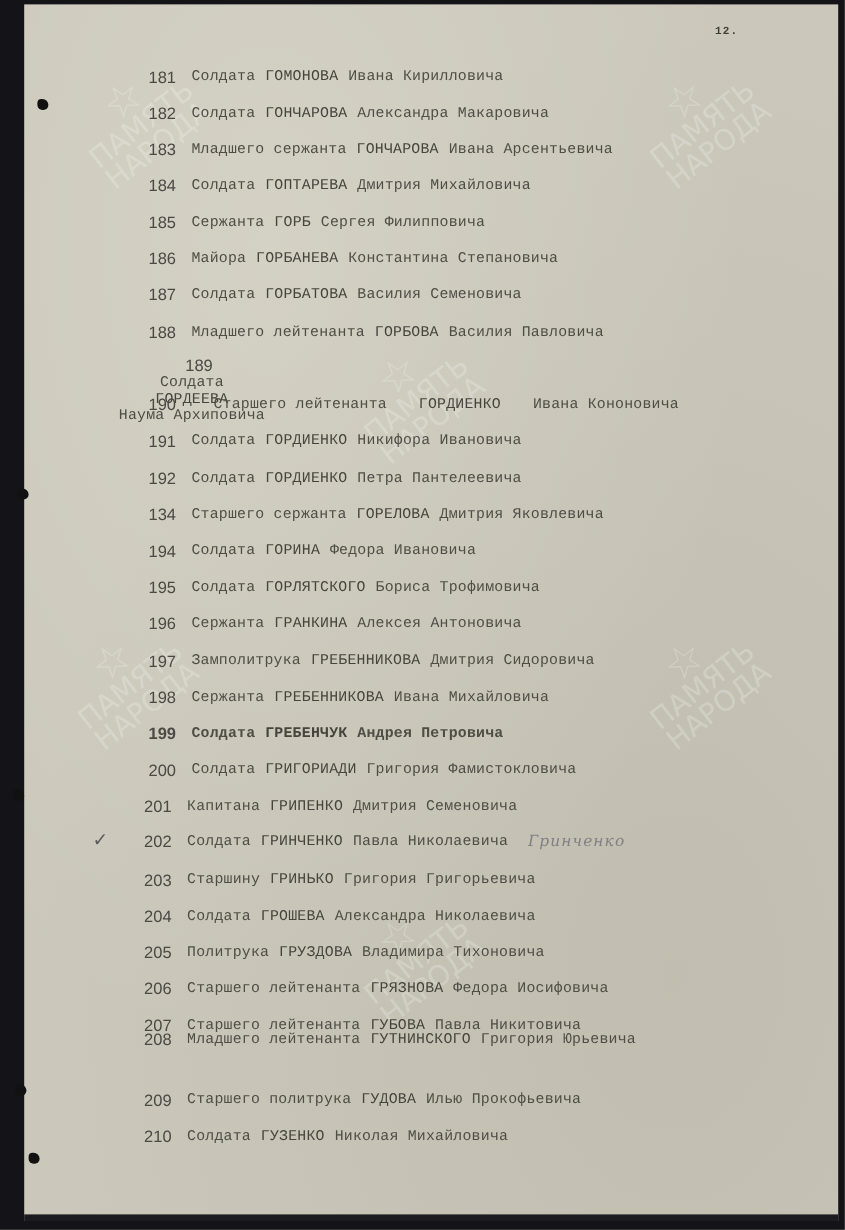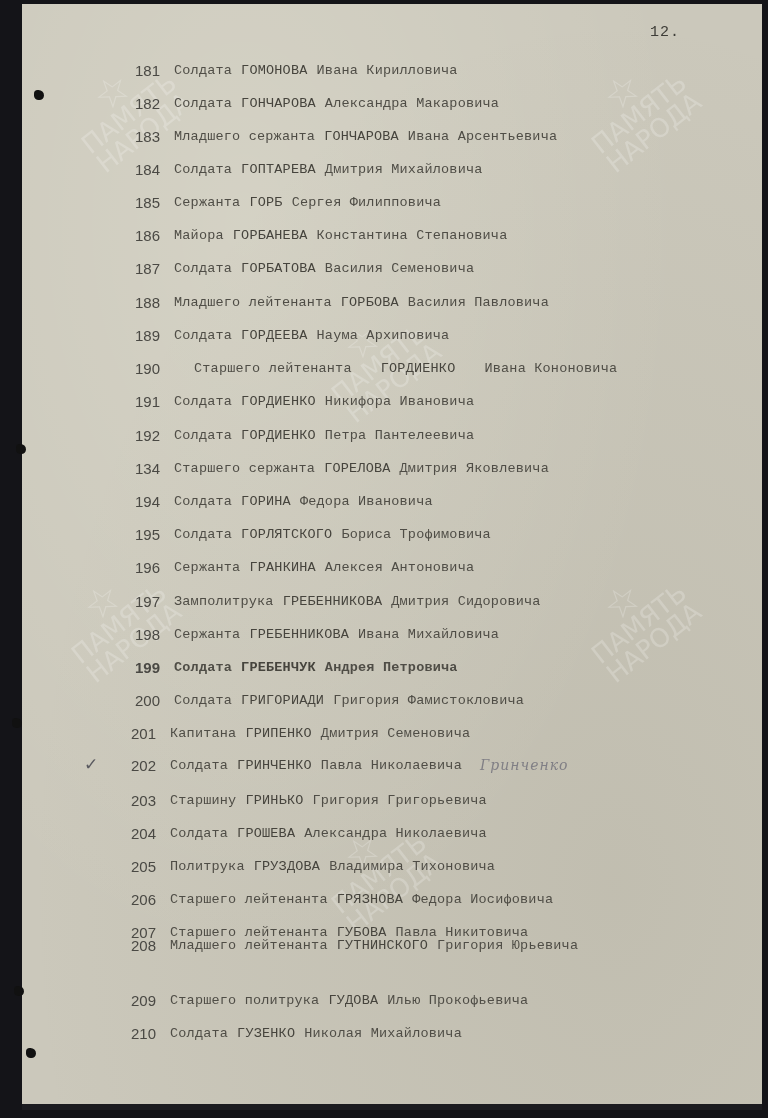--- a/index.html
+++ b/index.html
@@ -14,21 +14,21 @@
       left: 22px; top: 4px;
       width: 740px; height: 1100px;
       background: #cbc8bb;
       background-image:
         radial-gradient(ellipse at 30% 20%, rgba(255,255,240,0.18), rgba(0,0,0,0) 60%),
         radial-gradient(ellipse at 80% 80%, rgba(120,115,95,0.12), rgba(0,0,0,0) 70%);
       border-bottom: 6px solid #1c1c20;
     }
     .page-number {
       position: absolute; left: 628px; top: 20px;
-      font-size: 15px; color: #3e3d38; letter-spacing: 1px;
+      font-size: 10px; color: #3e3d38; letter-spacing: 1px; font-weight: bold;
     }
     .list { position: absolute; left: 0; top: 0; }
     .row {
       position: absolute; height: 22px;
       display: flex; align-items: center;
       white-space: nowrap;
     }
     .num {
       width: 52px; text-align: right; padding-right: 14px;
       font-family: "Liberation Sans", sans-serif;
@@ -145,21 +145,21 @@
         <span class="rank">Солдата</span>
         <span class="surname">ГОРБАТОВА</span>
         <span class="given">Василия Семеновича</span>
       </div>
       <div class="row" style="left: 86px; top: 287px;">
         <span class="num">188</span>
         <span class="rank">Младшего лейтенанта</span>
         <span class="surname">ГОРБОВА</span>
         <span class="given">Василия Павловича</span>
       </div>
-      <div class="row" style="left: 86px; top: 320px;">
+      <div class="row" style="left: 86px; top: 320px; flex-direction: column;">
         <span class="num">189</span>
         <span class="rank">Солдата</span>
         <span class="surname">ГОРДЕЕВА</span>
         <span class="given">Наума Архиповича</span>
       </div>
       <div class="row" style="left: 86px; top: 353px; gap: 20px;">
         <span class="num">190</span>
         <span class="rank">Старшего лейтенанта</span>
         <span class="surname">ГОРДИЕНКО</span>
         <span class="given">Ивана Кононовича</span>

